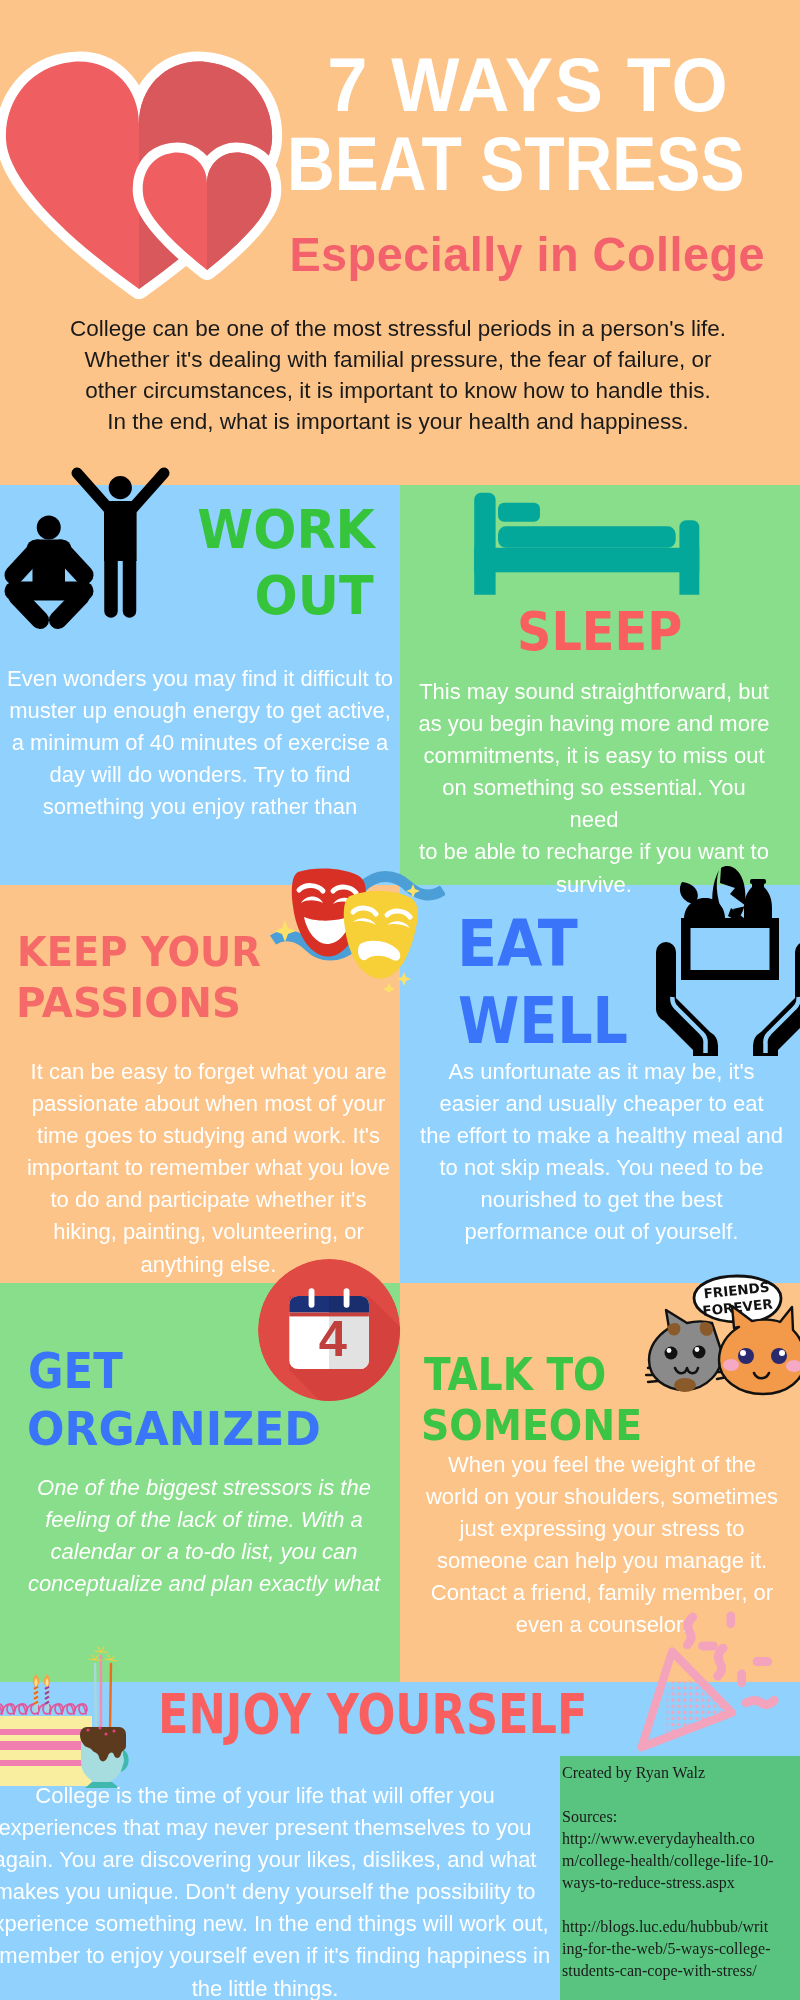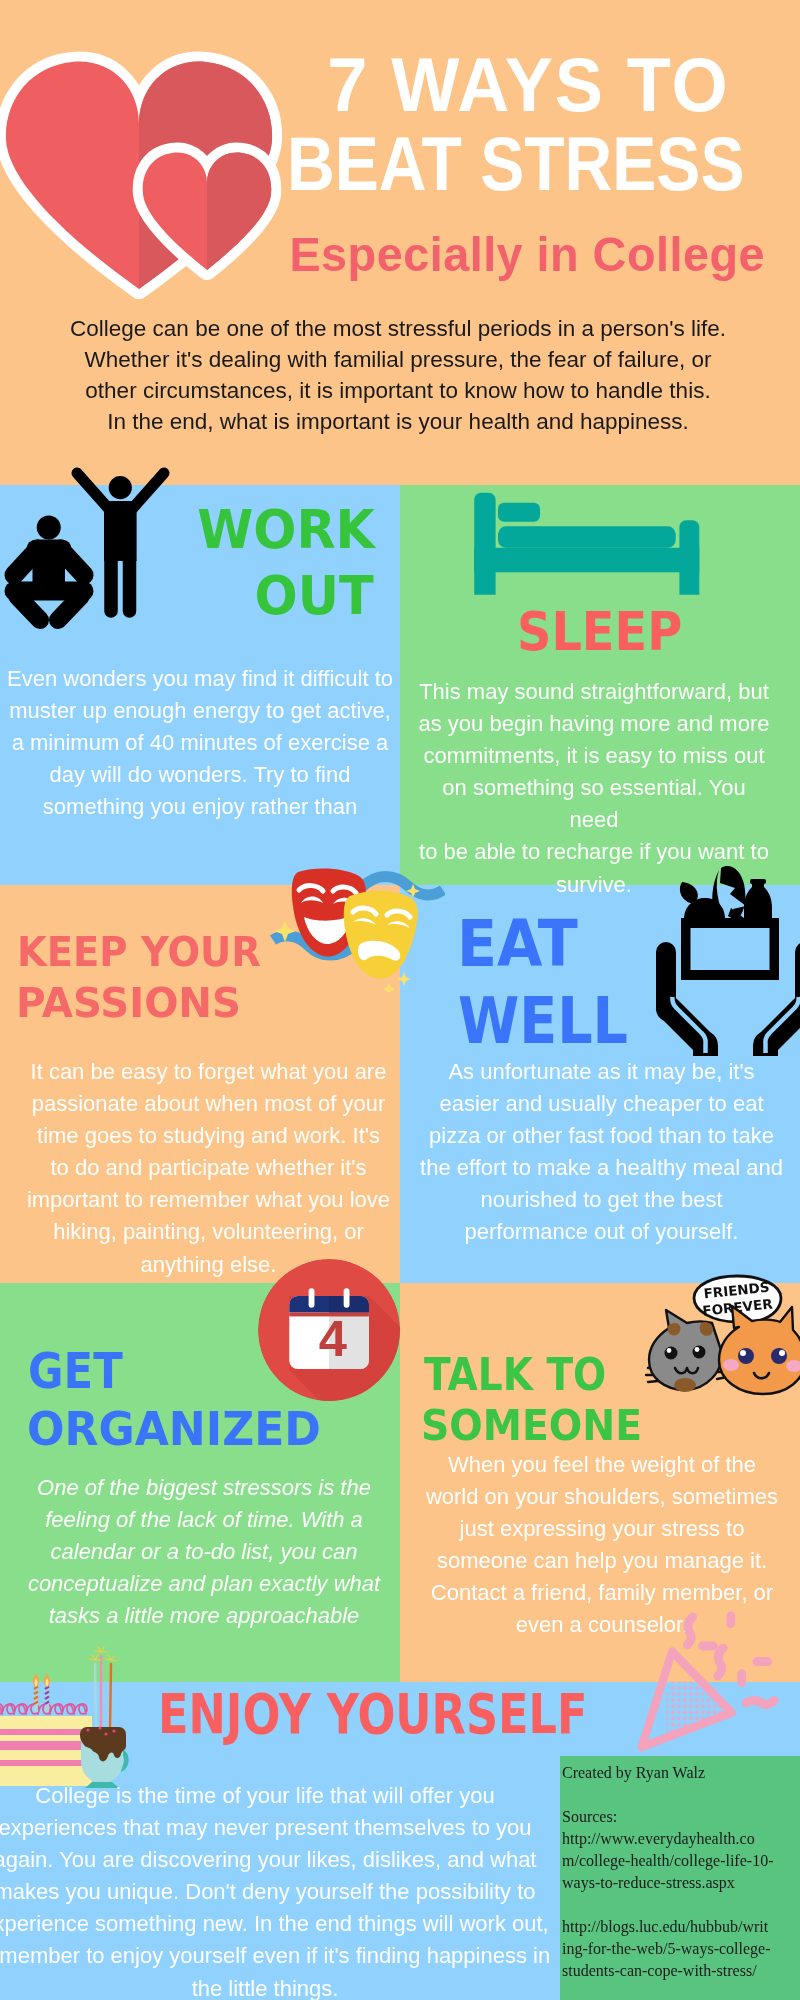--- a/index.html
+++ b/index.html
@@ -162,22 +162,22 @@
         <path d="M 124 121 L 126 125 L 130 127 L 126 129 L 124 133 L 122 129 L 118 127 L 122 125 Z"></path>
       </g>
     </svg>
   </div>
   <div class="sec-head" style="left:17px;top:925px;color:#f56a68;font-size:41px;transform:scaleX(0.938);transform-origin:left top;">KEEP YOUR</div>
   <div class="sec-head" style="left:16px;top:976px;color:#f56a68;font-size:41px;transform:scaleX(0.982);transform-origin:left top;">PASSIONS</div>
   <div class="body-text" style="left:8px;top:1056px;width:401px;">
       <div>It can be easy to forget what you are</div>
       <div>passionate about when most of your</div>
       <div>time goes to studying and work. It's</div>
+      <div>important to remember what you love</div>
       <div>to do and participate whether it's</div>
-      <div>important to remember what you love</div>
       <div>hiking, painting, volunteering, or</div>
       <div>anything else.</div>
     </div>
 
   <div class="icon" style="left:648px;top:876px;width:175px;height:180px;overflow:visible;">
     <svg width="175" height="200" viewBox="0 -20 175 200" style="margin-top:-20px">
       <g fill="#000">
         <path d="M 36 43 C 36 30, 46 22, 57 22 C 68 22, 77 30, 77 43 Z"></path>
         <path d="M 34 6 C 29 14, 33 26, 46 28 C 53 22, 51 8, 34 6 Z"></path>
         <path d="M 73 -8 C 82 -14, 93 -6, 96 8 C 99 22, 97 34, 91 42 L 85 33 L 98 30 L 82 18 L 87 12 L 72 7 Z"></path>
@@ -195,22 +195,22 @@
         <path d="M 8 76 a 10 10 0 0 1 20 0 v 46 L 62 156 a 16 16 0 0 1 8 14 v 22 H 45 V 174 L 16 145 a 14 14 0 0 1 -8 -14 Z" fill="#000"></path>
         <path d="M 24.5 121 a 13 13 0 0 0 4 11 l 25 25 a 13 13 0 0 1 4 11 v 9" fill="none" stroke="#90d1fd" stroke-width="4.5"></path>
       </g>
     </svg>
   </div>
   <div class="sec-head" style="left:457px;top:917px;color:#3a74f9;font-size:64px;transform:scaleX(0.916);transform-origin:left top;">EAT</div>
   <div class="sec-head" style="left:458px;top:994px;color:#3a74f9;font-size:64px;transform:scaleX(0.868);transform-origin:left top;">WELL</div>
   <div class="body-text" style="left:402px;top:1056px;width:399px;">
       <div>As unfortunate as it may be, it's</div>
       <div>easier and usually cheaper to eat</div>
-      <div>pizza or other fast food than to take</div>
       <div>the effort to make a healthy meal and</div>
+      <div>to not skip meals. You need to be</div>
       <div>nourished to get the best</div>
       <div>performance out of yourself.</div>
     </div>
 
   <div class="icon" style="left:258px;top:1259px;width:146px;height:146px;">
     <svg width="146" height="146" viewBox="0 0 150 150">
       <defs>
         <clipPath id="calCirc">
             <circle cx="73" cy="73" r="73"></circle>
           </clipPath>
@@ -234,21 +234,20 @@
       </g>
     </svg>
   </div>
   <div class="sec-head" style="left:28px;top:1345px;color:#3a74f9;font-size:49px;transform:scaleX(0.884);transform-origin:left top;">GET</div>
   <div class="sec-head" style="left:27px;top:1402px;color:#3a74f9;font-size:46px;transform:scaleX(0.959);transform-origin:left top;">ORGANIZED</div>
   <div class="body-text" style="left:4px;top:1472px;width:400px;font-style:italic;">
       <div>One of the biggest stressors is the</div>
       <div>feeling of the lack of time. With a</div>
       <div>calendar or a to-do list, you can</div>
       <div>conceptualize and plan exactly what</div>
-      <div>tasks a little more approachable</div>
     </div>
 
   <div class="icon" style="left:645px;top:1268px;width:160px;height:135px;">
     <svg width="160" height="135" viewBox="0 0 160 135">
       <g stroke="#111" stroke-width="2.4" stroke-linejoin="round" stroke-linecap="round" fill="none">
         <g>
           <path d="M 49 30 C 49 17, 68 8, 92 8 C 116 8, 136 17, 136 30 C 136 40, 128 48, 116 52 L 108 70 L 100 54 C 97 54, 95 54, 92 54 C 68 54, 49 43, 49 30 Z" fill="#ffffff" stroke-width="2.8"></path>
           <text x="92" y="27" font-family="'DejaVu Sans',sans-serif" font-weight="bold" font-size="13.5" fill="#111" stroke="none" text-anchor="middle" transform="rotate(-6 92 27)" id="catL1">FRIENDS</text>
           <text x="93" y="44" font-family="'DejaVu Sans',sans-serif" font-weight="bold" font-size="13.5" fill="#111" stroke="none" text-anchor="middle" transform="rotate(-6 93 44)" id="catL2">FOREVER</text>
         </g>

